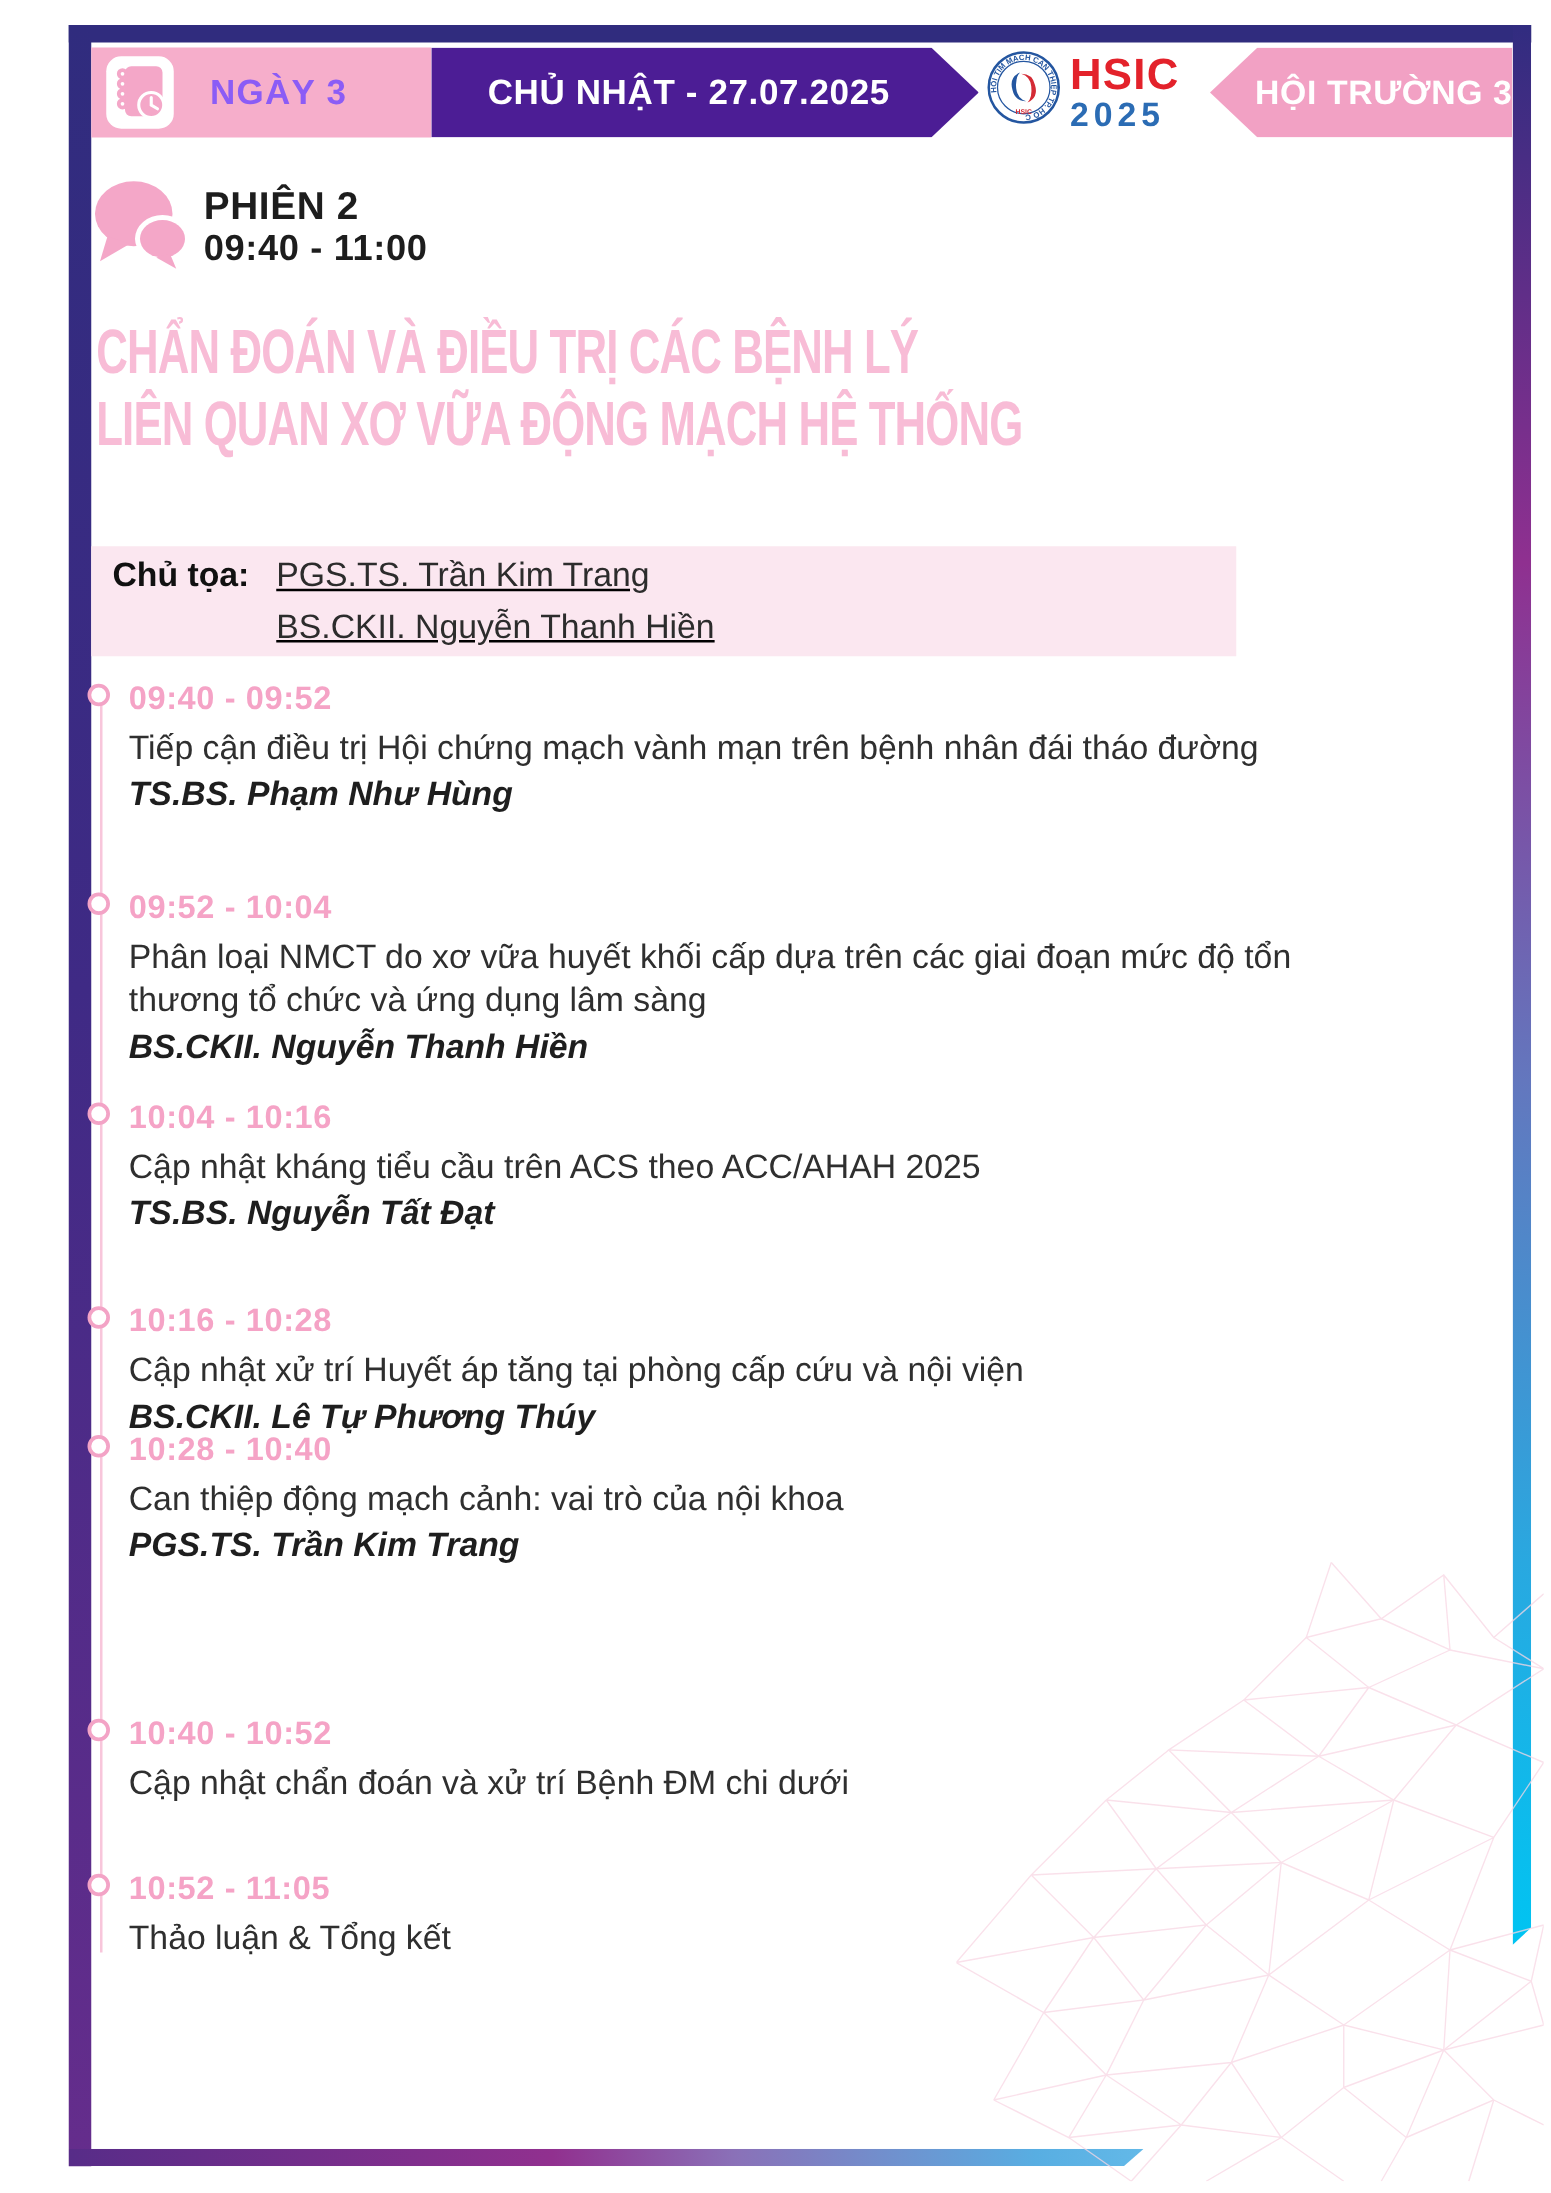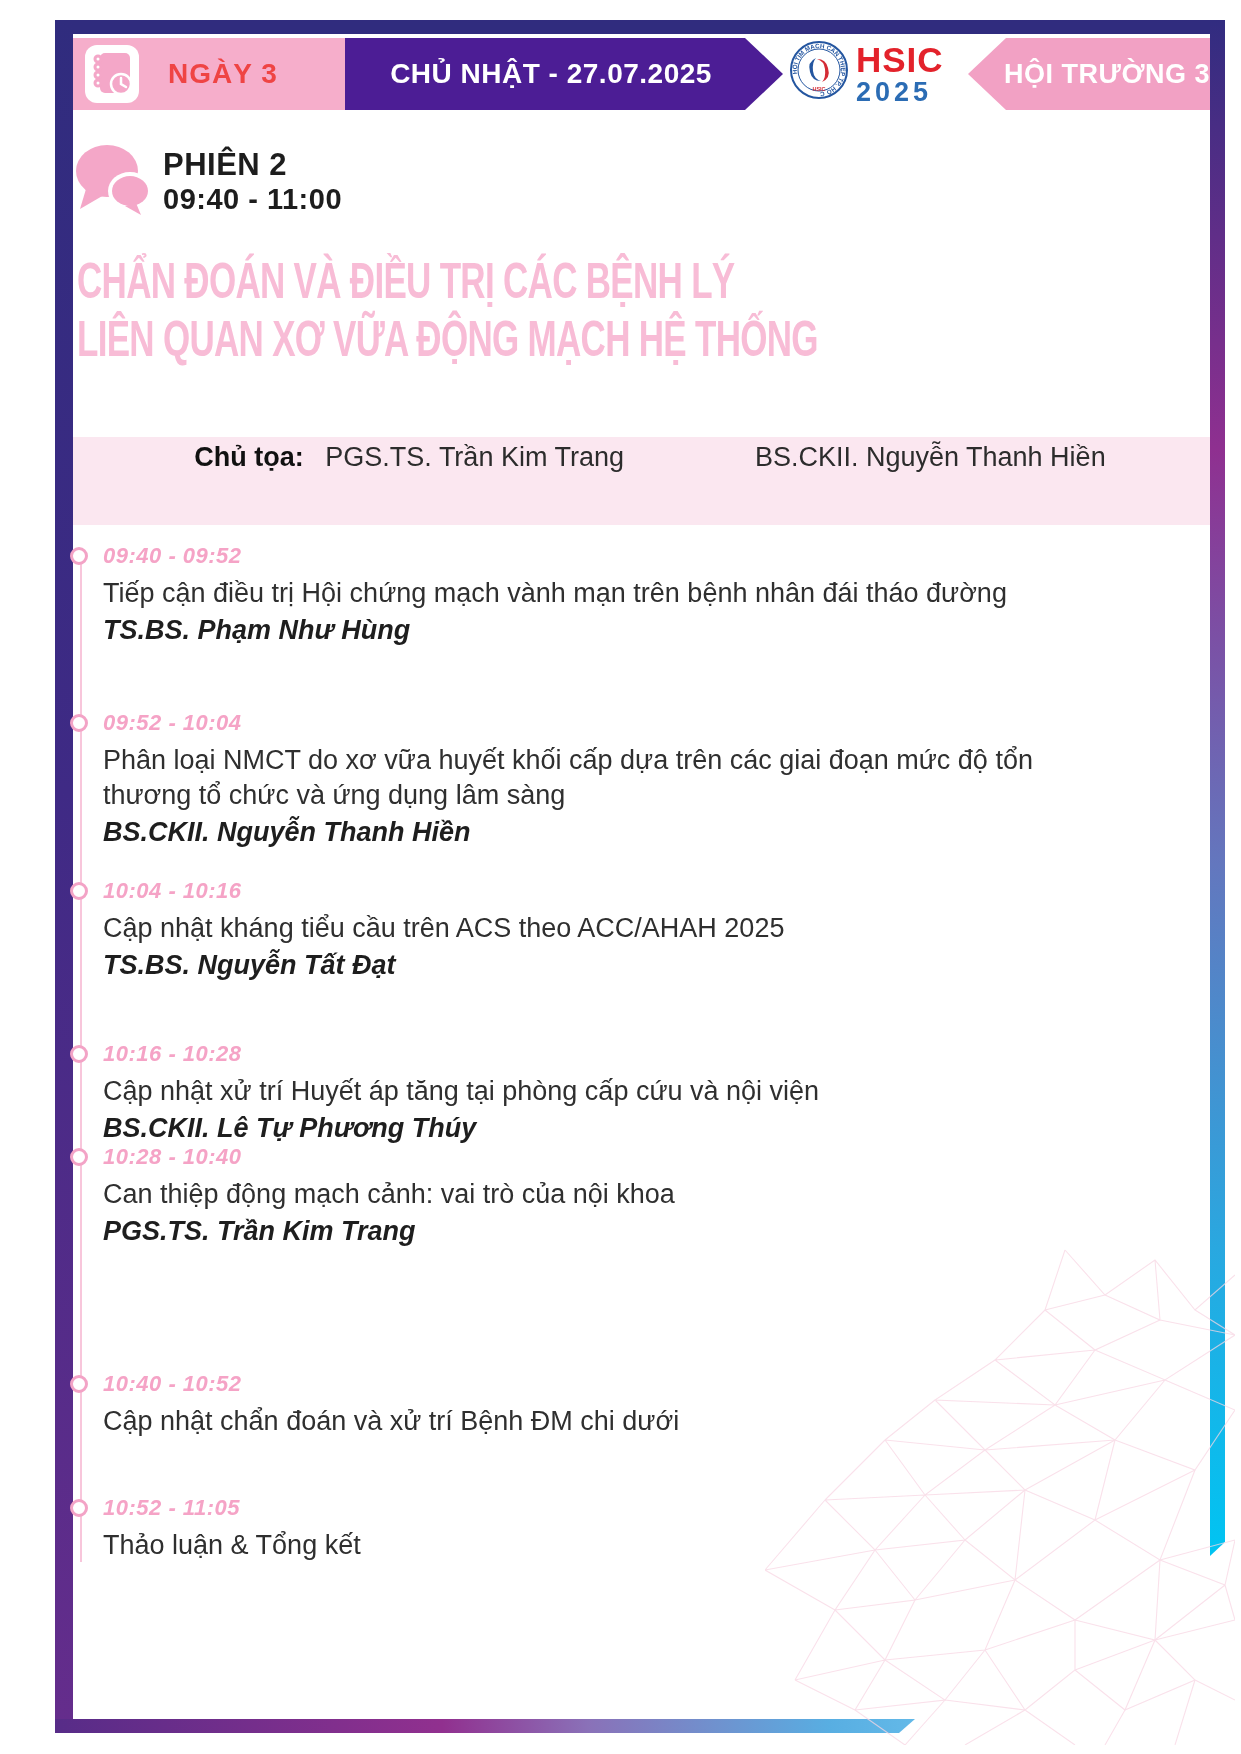--- a/index.html
+++ b/index.html
@@ -22,55 +22,55 @@
   .hdr-left{position:absolute;left:73px;top:38px;width:272px;height:72px;background:#f6aecb;}
   .hdr-date{position:absolute;left:345px;top:38px;width:438px;height:72px;background:#4c1d95;
     clip-path:polygon(0 0,calc(100% - 38px) 0,100% 50%,calc(100% - 38px) 100%,0 100%);
     color:#fff;font-weight:bold;font-size:28px;line-height:72px;text-align:center;
     padding-right:26px;box-sizing:border-box;letter-spacing:.5px;}
   .hdr-room{position:absolute;left:968px;top:38px;width:242px;height:72px;background:#f2a1c4;
     clip-path:polygon(38px 0,100% 0,100% 100%,38px 100%,0 50%);
     color:#fff;font-weight:bold;font-size:27px;line-height:72px;text-align:right;
     padding-left:30px;box-sizing:border-box;letter-spacing:.5px;}
   .day-label{position:absolute;left:168px;top:38px;height:72px;line-height:72px;
-    color:#ef4444;font-weight:bold;font-size:28px;letter-spacing:1px;}
+    color:#8b5cf6;font-weight:bold;font-size:28px;letter-spacing:1px;}
   .icon-box{position:absolute;left:85px;top:45px;width:54px;height:58px;background:#fff;border-radius:12px;
     display:flex;align-items:center;justify-content:center;}
   
   .emblem{position:absolute;left:789px;top:40px;width:60px;height:60px;}
   .logo-text{position:absolute;left:856px;top:42px;line-height:1;}
   .logo-hsic{font-size:35px;font-weight:900;color:#e3222b;letter-spacing:1px;}
   .logo-year{font-size:27px;font-weight:bold;color:#2b6cb4;letter-spacing:4px;margin-top:2px;}
 
   
   .session-icon{position:absolute;left:74px;top:143px;}
   .session-label{position:absolute;left:163px;top:147px;font-size:31px;font-weight:800;color:#1d1d1d;letter-spacing:.5px;}
   .session-time{position:absolute;left:163px;top:183px;font-size:29px;font-weight:800;color:#1d1d1d;letter-spacing:.5px;}
 
   .big-title{position:absolute;left:77px;top:252px;color:#f8bcd6;font-weight:800;font-size:50px;line-height:58px;white-space:nowrap;}
   .big-title span{display:inline-block;transform:scaleX(.70);transform-origin:left center;letter-spacing:-1px;}
 
-  .chairs{position:absolute;left:73px;top:437px;width:1137px;height:88px;background:#fbe7f0;
-    display:flex;flex-direction:row;justify-content:center;padding-left:17px;box-sizing:border-box;}
+  .chairs{position:absolute;left:73px;top:437px;width:916px;height:88px;background:#fbe7f0;
+    display:flex;flex-direction:column;justify-content:center;padding-left:17px;box-sizing:border-box;text-decoration:underline;}
   .chair-row{font-size:27px;line-height:41px;color:#2c2c2c;}
   .chair-label{font-weight:bold;color:#111;display:inline-block;width:131px;}
   .chair-indent{display:inline-block;width:131px;}
 
   
   .tl-line{position:absolute;left:80px;top:556px;width:2px;height:1006px;background:#f8c6db;}
   .agenda-item{position:absolute;left:103px;width:960px;}
   .agenda-item:nth-of-type(1){top:543px}
   .agenda-item:nth-of-type(2){top:710px}
   .agenda-item:nth-of-type(3){top:878px}
   .agenda-item:nth-of-type(4){top:1041px}
   .agenda-item:nth-of-type(5){top:1144px}
   .agenda-item:nth-of-type(6){top:1371px}
   .agenda-item:nth-of-type(7){top:1495px}
   .marker{position:absolute;left:-33px;top:4px;width:12px;height:12px;border:3px solid #f3a3c6;border-radius:50%;background:#fff;}
-  .a-time{font-size:22px;font-weight:bold;color:#f5a3c6;letter-spacing:.5px;font-style:italic;}
+  .a-time{font-size:26px;font-weight:bold;color:#f5a3c6;letter-spacing:.5px;}
   .a-title{margin-top:7px;font-size:27px;color:#2f2f2f;line-height:35px;}
   .a-speaker{margin-top:4px;font-size:27px;font-weight:bold;font-style:italic;color:#1e1e1e;}
 
   
   .deco{position:absolute;left:765px;top:1240px;pointer-events:none;}
 </style>
 </head>
 <body>
 
 <div id="page">

